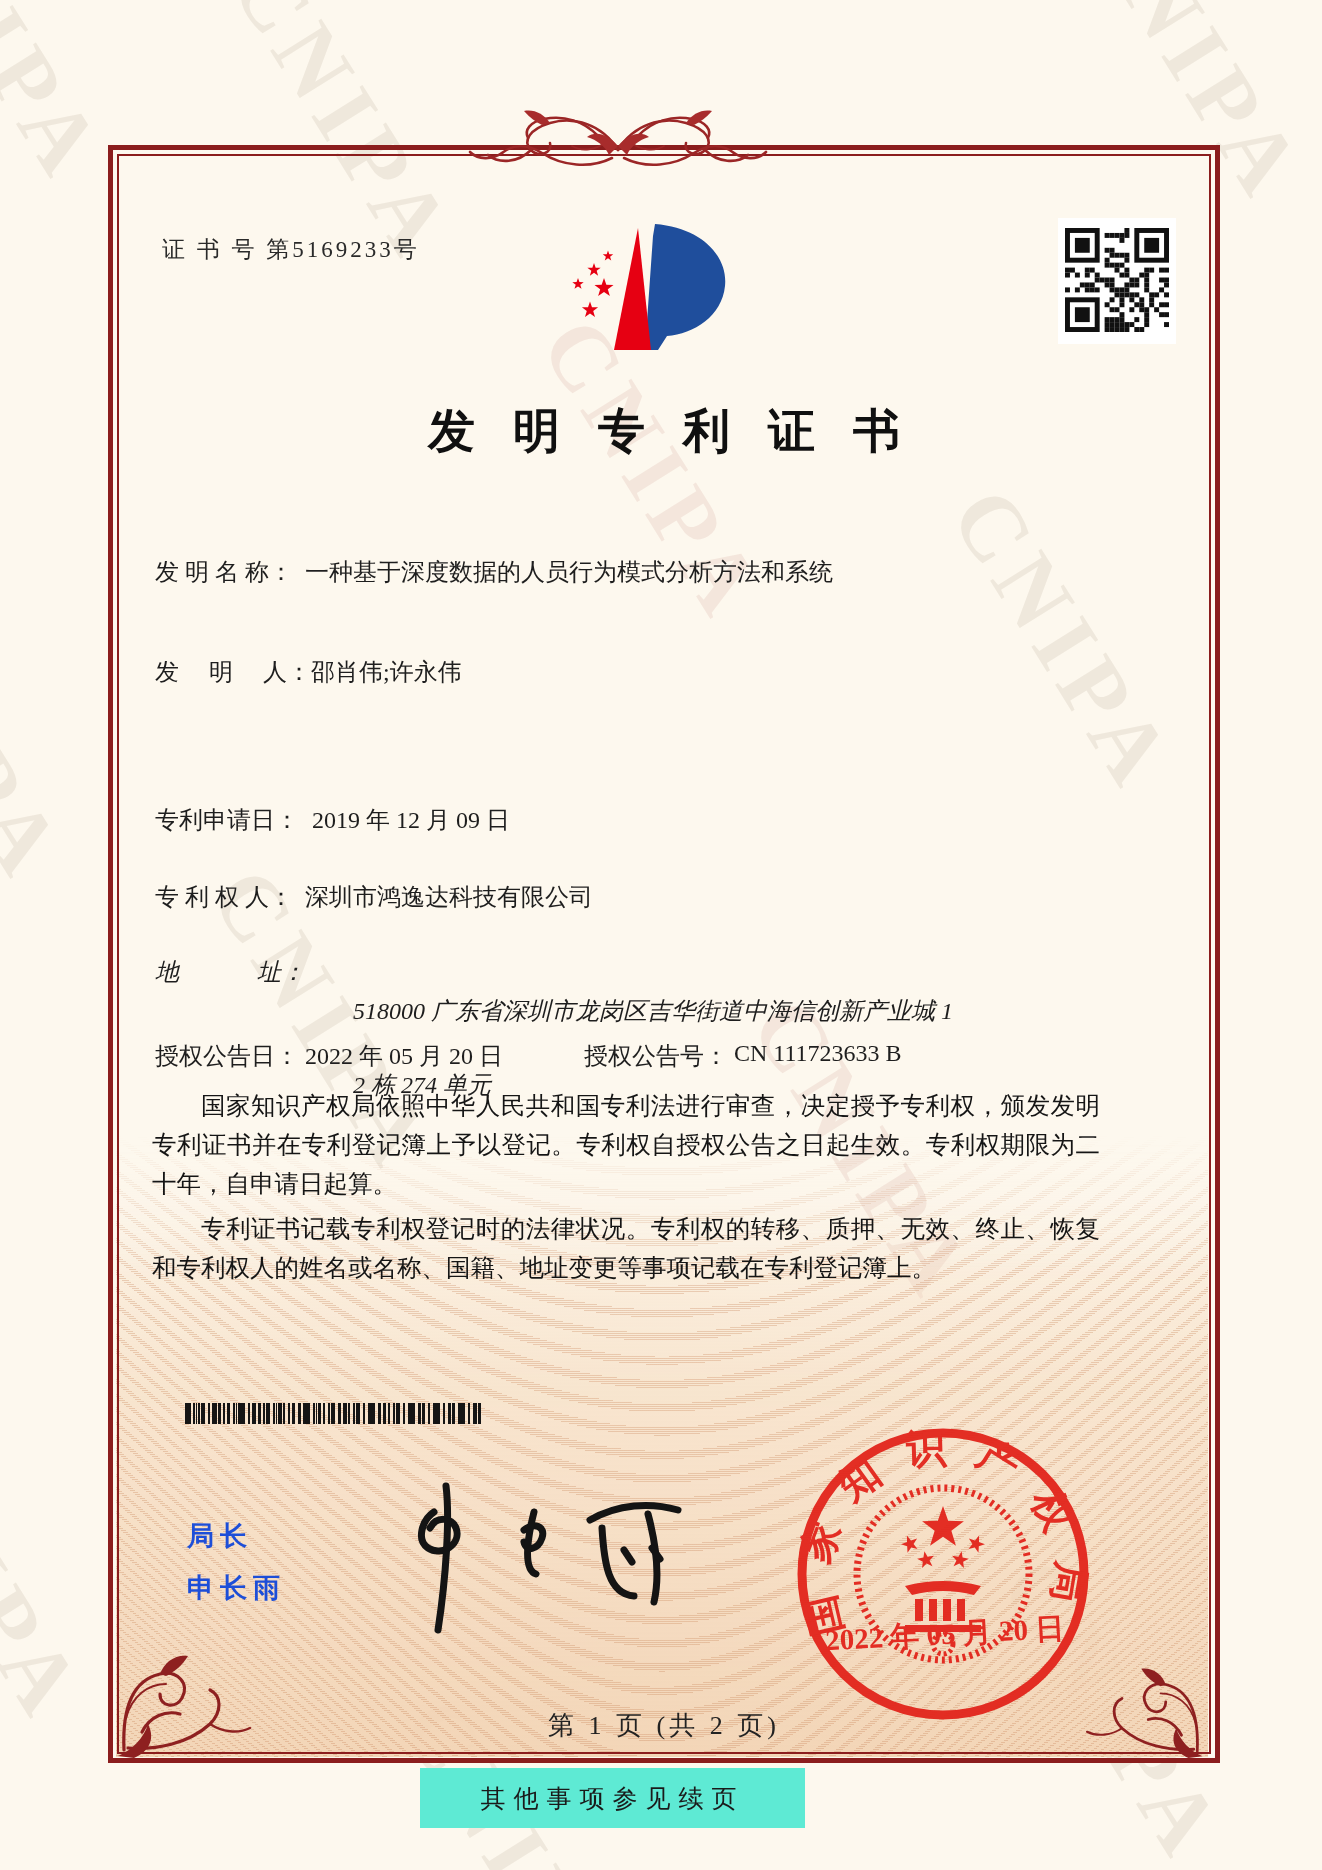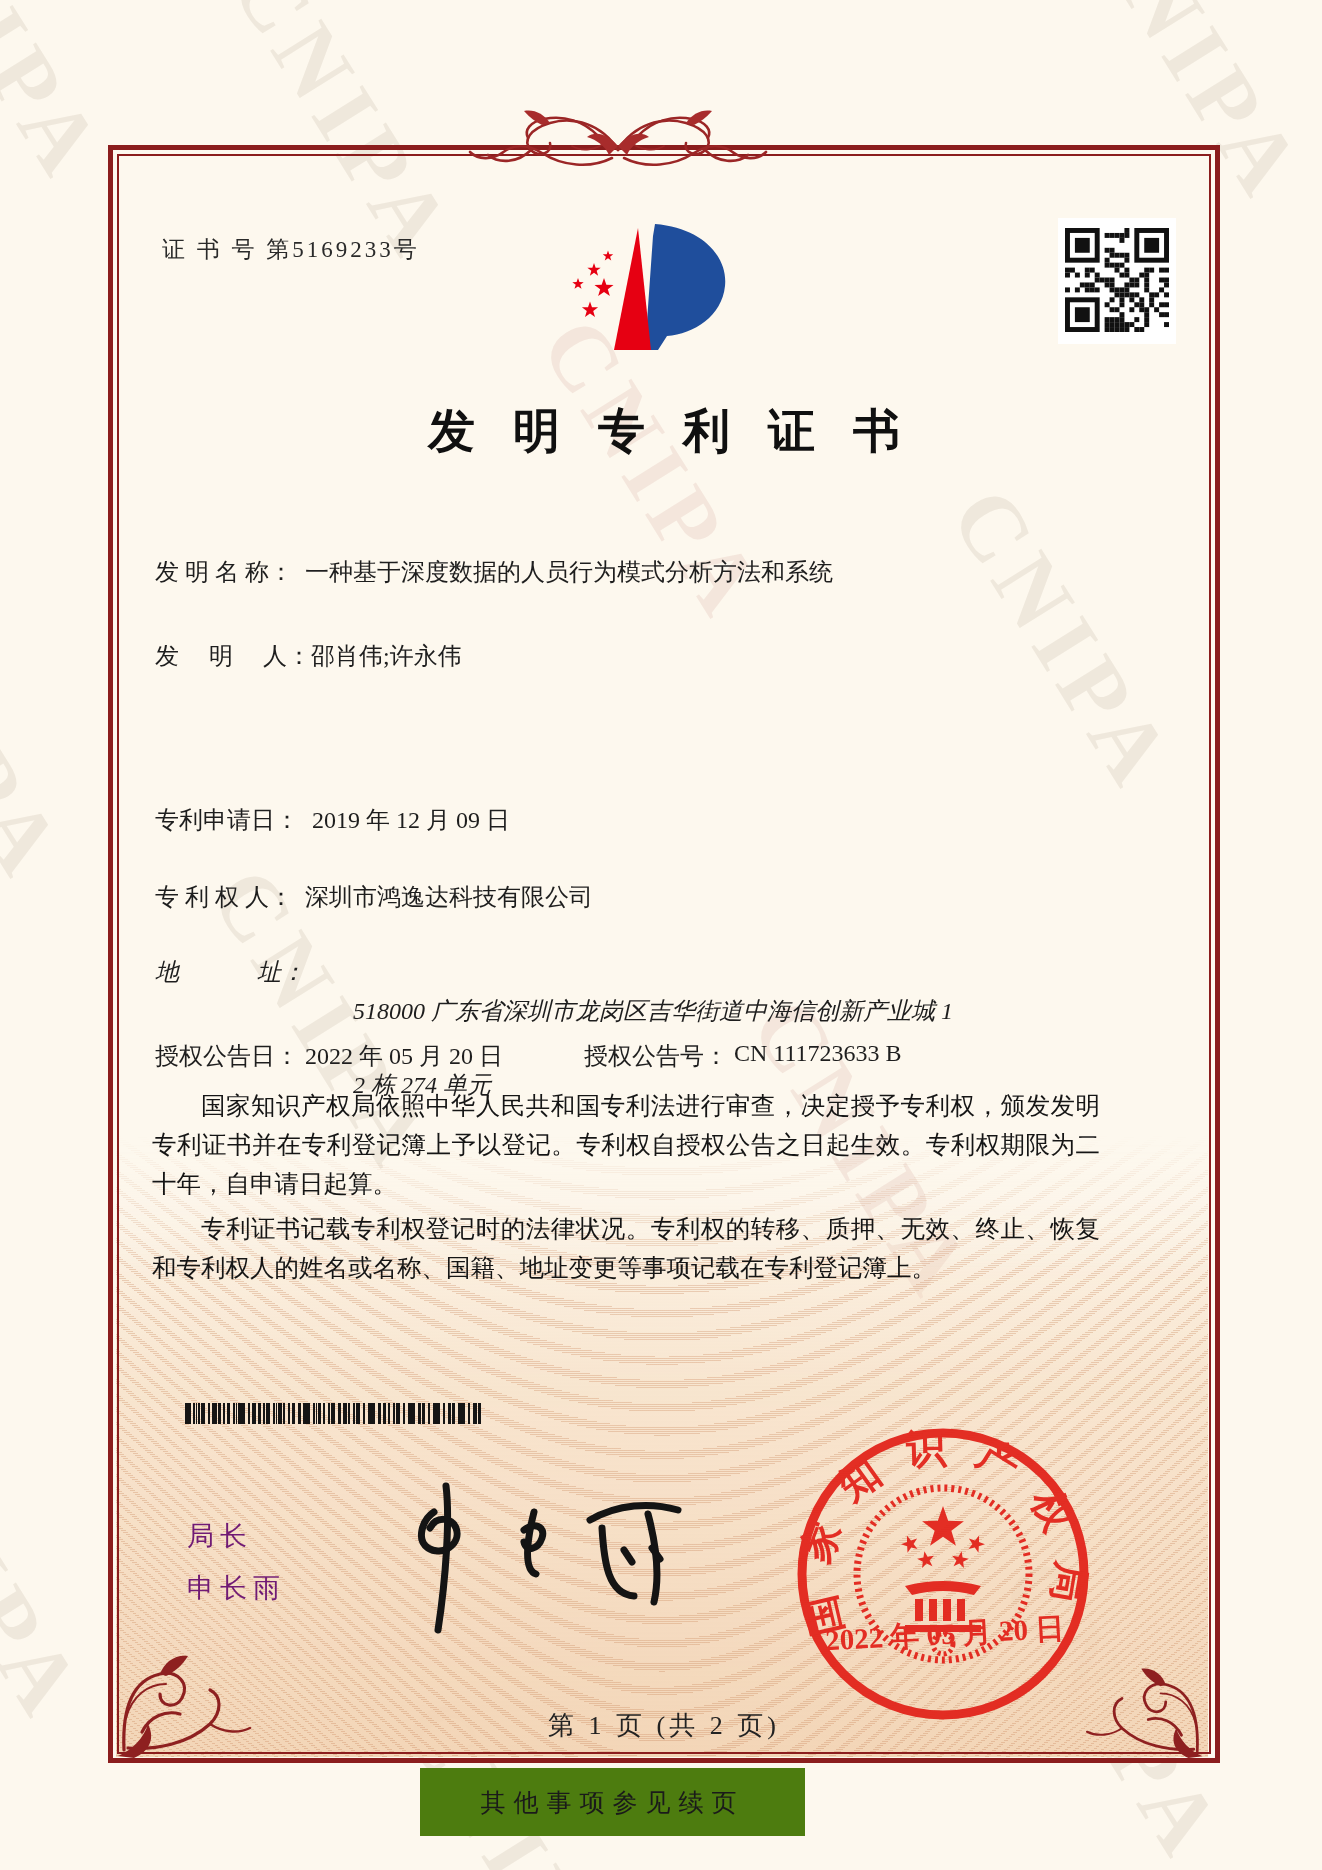--- a/index.html
+++ b/index.html
@@ -43,50 +43,50 @@
   .qr-pad{position:absolute;left:1058px;top:218px;width:118px;height:126px;background:#fff;}
   .qr-pad svg{position:absolute;left:7px;top:10px;}
   .doc-title{
     position:absolute;left:116px;top:400px;width:1096px;text-align:center;
     font-size:47px;font-weight:bold;letter-spacing:38px;text-indent:38px;color:#101010;
   }
   
   .row{position:absolute;left:155px;width:1000px;font-size:24px;color:#1e1e1e;display:flex;}
   .row .lab{flex:0 0 150px;white-space:pre;}
   .row .val{white-space:pre;}
-  .r-name{top:556px;} .r-inventor{top:640px;} .r-patno{top:722px;}
+  .r-name{top:556px;} .r-inventor{top:656px;} .r-patno{top:722px;}
   .r-filing{top:804px;gap:7px;} .r-patentee{top:881px;} .r-addr{top:956px;font-style:italic;}
   .addr-val{line-height:37px;}
   .r-grant{top:1040px;}
   .grant2{position:absolute;left:429px;top:0;display:flex;}
   .r-grant .inner{position:relative;display:flex;width:100%;}
   
   .paras{position:absolute;left:152px;top:1086px;width:948px;
     font-size:24.5px;line-height:39px;text-align:justify;color:#151515;}
   .paras p{margin:0 0 6px 0;text-indent:2em;}
   
   .barcode{
     position:absolute;left:185px;top:1403px;width:290px;height:21px;
     border-left:3px solid #151515;border-right:3px solid #151515;
     background-image:
       repeating-linear-gradient(90deg,#151515 0 2px,transparent 2px 5px),
       repeating-linear-gradient(90deg,#151515 0 1px,transparent 1px 8px),
       repeating-linear-gradient(90deg,#151515 0 3px,transparent 3px 13px);
   }
   
-  .signer{position:absolute;left:187px;font-size:27px;letter-spacing:6px;color:#701a75;
-    font-family:"Liberation Sans","DejaVu Sans",sans-serif;font-weight:400;}
+  .signer{position:absolute;left:187px;font-size:27px;letter-spacing:6px;color:#1d4ed8;
+    font-family:"Liberation Sans","DejaVu Sans",sans-serif;font-weight:700;}
   .signer.t1{top:1518px;} .signer.t2{top:1570px;}
   .sig-svg{position:absolute;left:382px;top:1478px;}
   
   .seal{position:absolute;left:793px;top:1424px;opacity:.94;}
   
   .page-num{position:absolute;left:116px;top:1708px;width:1096px;text-align:center;
     font-size:26px;letter-spacing:4px;color:#222;}
-  .note-box{position:absolute;left:420px;top:1768px;width:385px;height:68px;background:#4d7c0f;
+  .note-box{position:absolute;left:420px;top:1768px;width:385px;height:60px;background:#5eead4;
     display:flex;align-items:center;justify-content:center;}
   .note-box span{font-size:25px;letter-spacing:8px;color:#1a1a1a;}
   
   .orn-top{position:absolute;left:448px;top:96px;z-index:4;}
   .orn-bl{position:absolute;left:114px;top:1598px;z-index:4;}
   .orn-br{position:absolute;left:1066px;top:1618px;z-index:4;transform:scaleX(-1);}
 </style>
 </head>
 <body>
 

